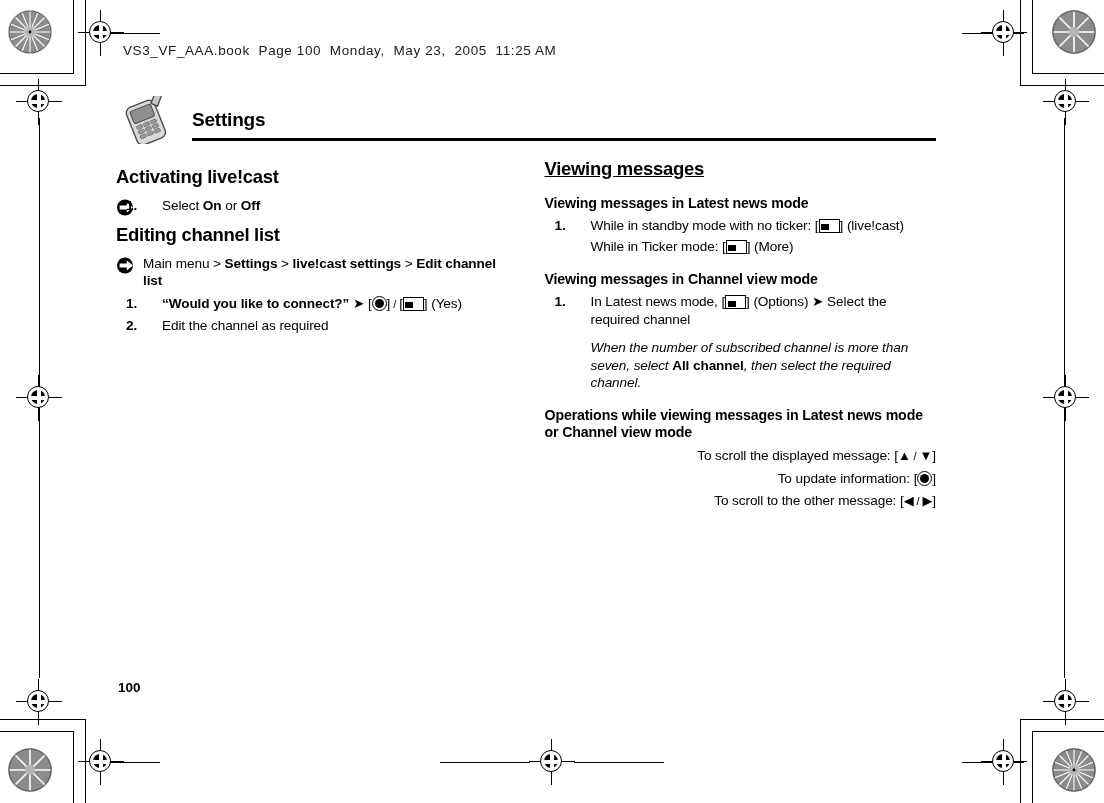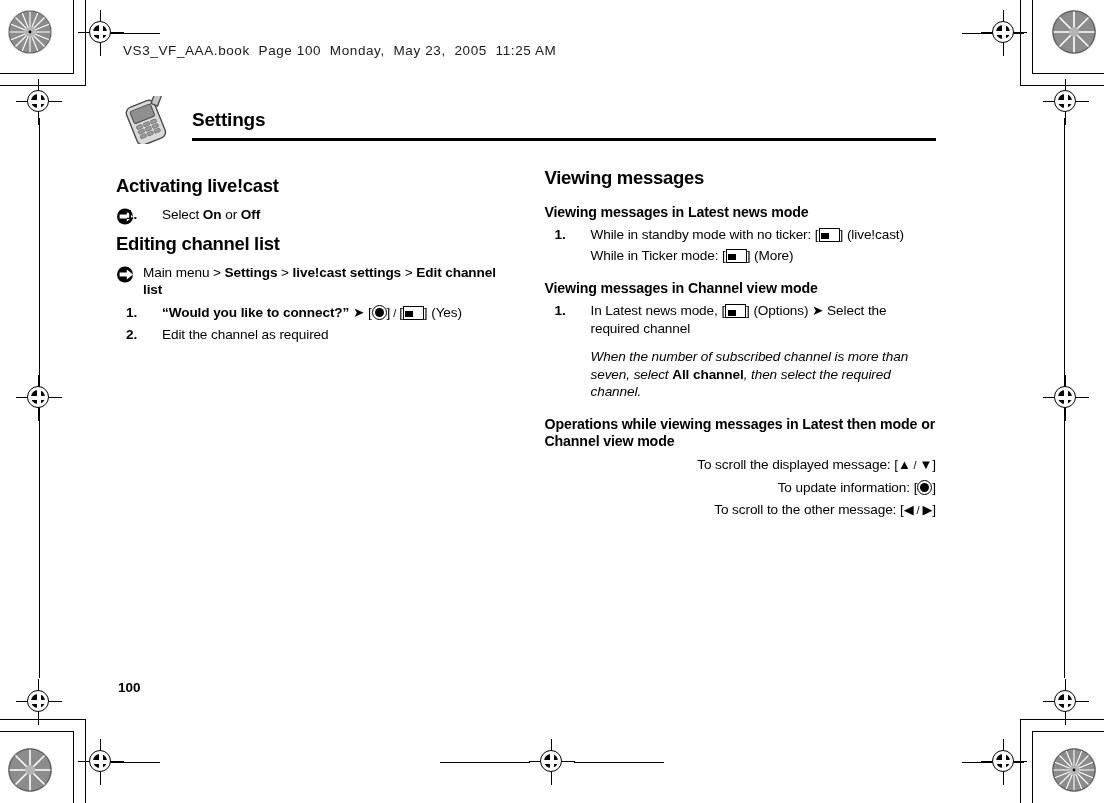--- a/index.html
+++ b/index.html
@@ -93,34 +93,34 @@
   }
   .head-rule {
     position: absolute;
     left: 76px; top: 42px;
     width: 744px; height: 2.5px;
     background: #000;
   }
 
   .columns {
     position: relative;
-    margin-top: 20px;
+    margin-top: 11px;
     display: flex;
     gap: 37px;
   }
   .col { width: 392px; }
 
   h2.sec {
     font-size: 18.5px;
     font-weight: bold;
     letter-spacing: -0.3px;
     margin: 10px 0 9px 0;
     line-height: 1.12;
   }
-  h2.sec.tight { margin-top: 2px; }
+  h2.sec.tight { margin-top: 2px; text-decoration: underline; }
 
   h3.sub {
     font-size: 14.2px;
     font-weight: bold;
     letter-spacing: -0.15px;
     margin: 15px 0 5px 0;
     line-height: 1.2;
   }
 
   p.body {
@@ -519,21 +519,21 @@
       <ol class="steps">
         <li>
           <span class="num">1.</span>
           <span>In Latest news mode,
             [<span class="keyicon key-soft"></span>] (Options) ➤ Select the required channel
             <span class="note">When the number of subscribed channel is more than seven, select <b>All channel</b>, then select the required channel.</span>
           </span>
         </li>
       </ol>
 
-      <h3 class="sub">Operations while viewing messages in Latest then mode or Channel view mode</h3>
+      <h3 class="sub">Operations while viewing messages in Latest news mode or Channel view mode</h3>
       <div class="oplist">
         <p class="body">To scroll the displayed message:
           [<span class="tri">▲</span><span class="slash"> / </span><span class="tri">▼</span>]</p>
         <p class="body">To update information:
           [<span class="keyicon key-center"></span>]</p>
         <p class="body">To scroll to the other message:
           [<span class="tri">◀</span><span class="slash"> / </span><span class="tri">▶</span>]</p>
       </div>
 
     </div>

